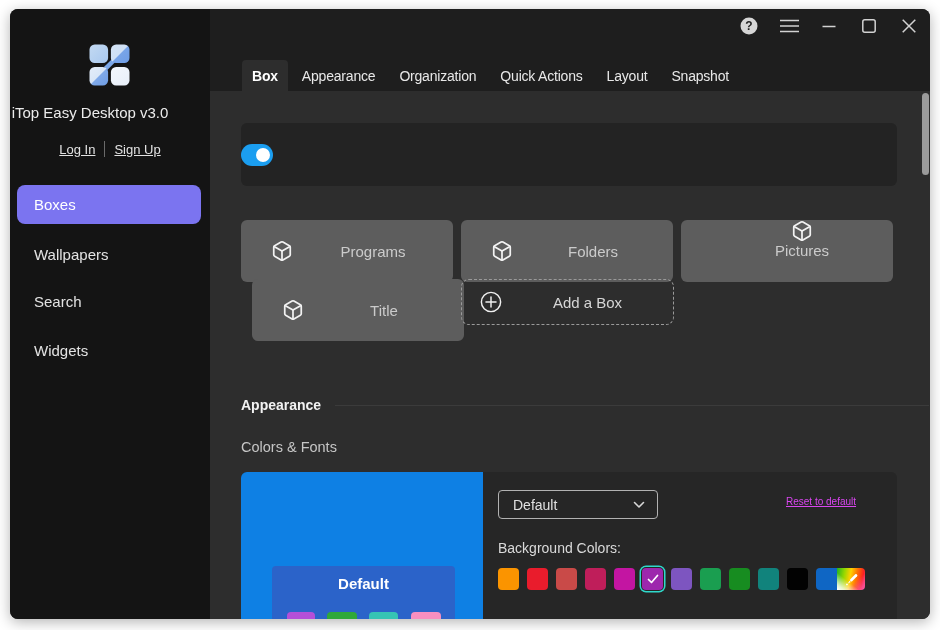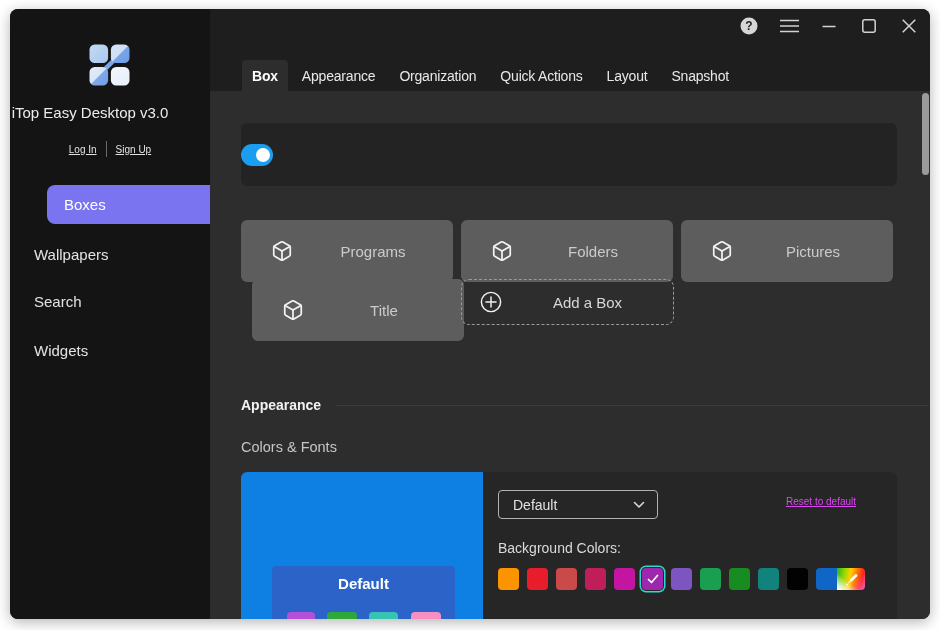--- a/index.html
+++ b/index.html
@@ -3,25 +3,25 @@
 <meta charset="utf-8">
 <style>
   * { margin:0; padding:0; box-sizing:border-box; }
   html,body { width:940px; height:630px; background:#ffffff; font-family:"Liberation Sans", sans-serif; overflow:hidden; }
   #win { position:absolute; left:10px; top:9px; width:920px; height:610px; background:#2d2d2d; border-radius:8px; overflow:hidden; box-shadow:0 3px 14px rgba(0,0,0,0.30); }
 
   
   #sidebar { position:absolute; left:0; top:0; width:200px; height:610px; background:#141414; }
   #logo { position:absolute; left:79px; top:35px; }
   #apptitle { position:absolute; left:0; top:95px; width:160px; text-align:center; color:#ececec; font-size:15px; }
-  #acct { position:absolute; left:0; top:131px; width:200px; display:flex; justify-content:center; align-items:center; color:#e2e2e2; font-size:10px; height:18px; }
+  #acct { position:absolute; left:0; top:131px; width:200px; display:flex; justify-content:center; align-items:center; color:#e2e2e2; font-size:13px; height:18px; }
   #acct a { color:#e2e2e2; text-decoration:underline; }
   #acct .sep { width:1px; height:16px; background:#6a6a6a; margin:0 9px; }
   .menuitem { position:absolute; left:7px; width:184px; height:39px; display:flex; align-items:center; padding-left:17px; color:#e3e3e3; font-size:15px; border-radius:8px; }
-  .menuitem.active { background:#7b74f0; color:#fff;margin-left:30px; }
+  .menuitem.active { background:#7b74f0; color:#fff; }
 
   
   #titlebar { position:absolute; left:200px; top:0; width:720px; height:82px; background:#1e1e1e; }
   .tbicon { position:absolute; top:0px; width:36px; height:34px; display:flex; align-items:center; justify-content:center; }
 
   
   #tabs { position:absolute; left:232px; top:51px; height:31px; display:flex; gap:4px; }
   .tab { height:31px; padding:0 10px; display:flex; align-items:center; color:#e8e8e8; font-size:14px; letter-spacing:-0.2px; border-radius:4px 4px 0 0; }
   .tab.active { background:#2d2d2d; font-weight:bold; color:#ffffff; }
 
@@ -173,21 +173,21 @@
       <div class="t">Programs</div>
     </div>
     <div class="boxbtn" style="left:251px; top:129px;">
       <svg width="22" height="22" viewBox="0 0 24 24" fill="none" stroke="#f2f2f2" stroke-width="1.9" stroke-linecap="round" stroke-linejoin="round">
           <path d="M21 16V8a2 2 0 0 0-1-1.73l-7-4a2 2 0 0 0-2 0l-7 4A2 2 0 0 0 3 8v8a2 2 0 0 0 1 1.73l7 4a2 2 0 0 0 2 0l7-4A2 2 0 0 0 21 16z"></path>
           <polyline points="3.27 6.96 12 12.01 20.73 6.96"></polyline>
           <line x1="12" y1="22.08" x2="12" y2="12"></line>
         </svg>
       <div class="t">Folders</div>
     </div>
-    <div class="boxbtn" style="left:471px; top:129px;">
+    <div class="boxbtn" style="left:471px; top:129px;flex-direction:column;">
       <svg width="22" height="22" viewBox="0 0 24 24" fill="none" stroke="#f2f2f2" stroke-width="1.9" stroke-linecap="round" stroke-linejoin="round">
           <path d="M21 16V8a2 2 0 0 0-1-1.73l-7-4a2 2 0 0 0-2 0l-7 4A2 2 0 0 0 3 8v8a2 2 0 0 0 1 1.73l7 4a2 2 0 0 0 2 0l7-4A2 2 0 0 0 21 16z"></path>
           <polyline points="3.27 6.96 12 12.01 20.73 6.96"></polyline>
           <line x1="12" y1="22.08" x2="12" y2="12"></line>
         </svg>
       <div class="t">Pictures</div>
     </div>
     <div class="boxbtn" style="left:42px; top:188px;">
       <svg width="22" height="22" viewBox="0 0 24 24" fill="none" stroke="#f2f2f2" stroke-width="1.9" stroke-linecap="round" stroke-linejoin="round">
           <path d="M21 16V8a2 2 0 0 0-1-1.73l-7-4a2 2 0 0 0-2 0l-7 4A2 2 0 0 0 3 8v8a2 2 0 0 0 1 1.73l7 4a2 2 0 0 0 2 0l7-4A2 2 0 0 0 21 16z"></path>

